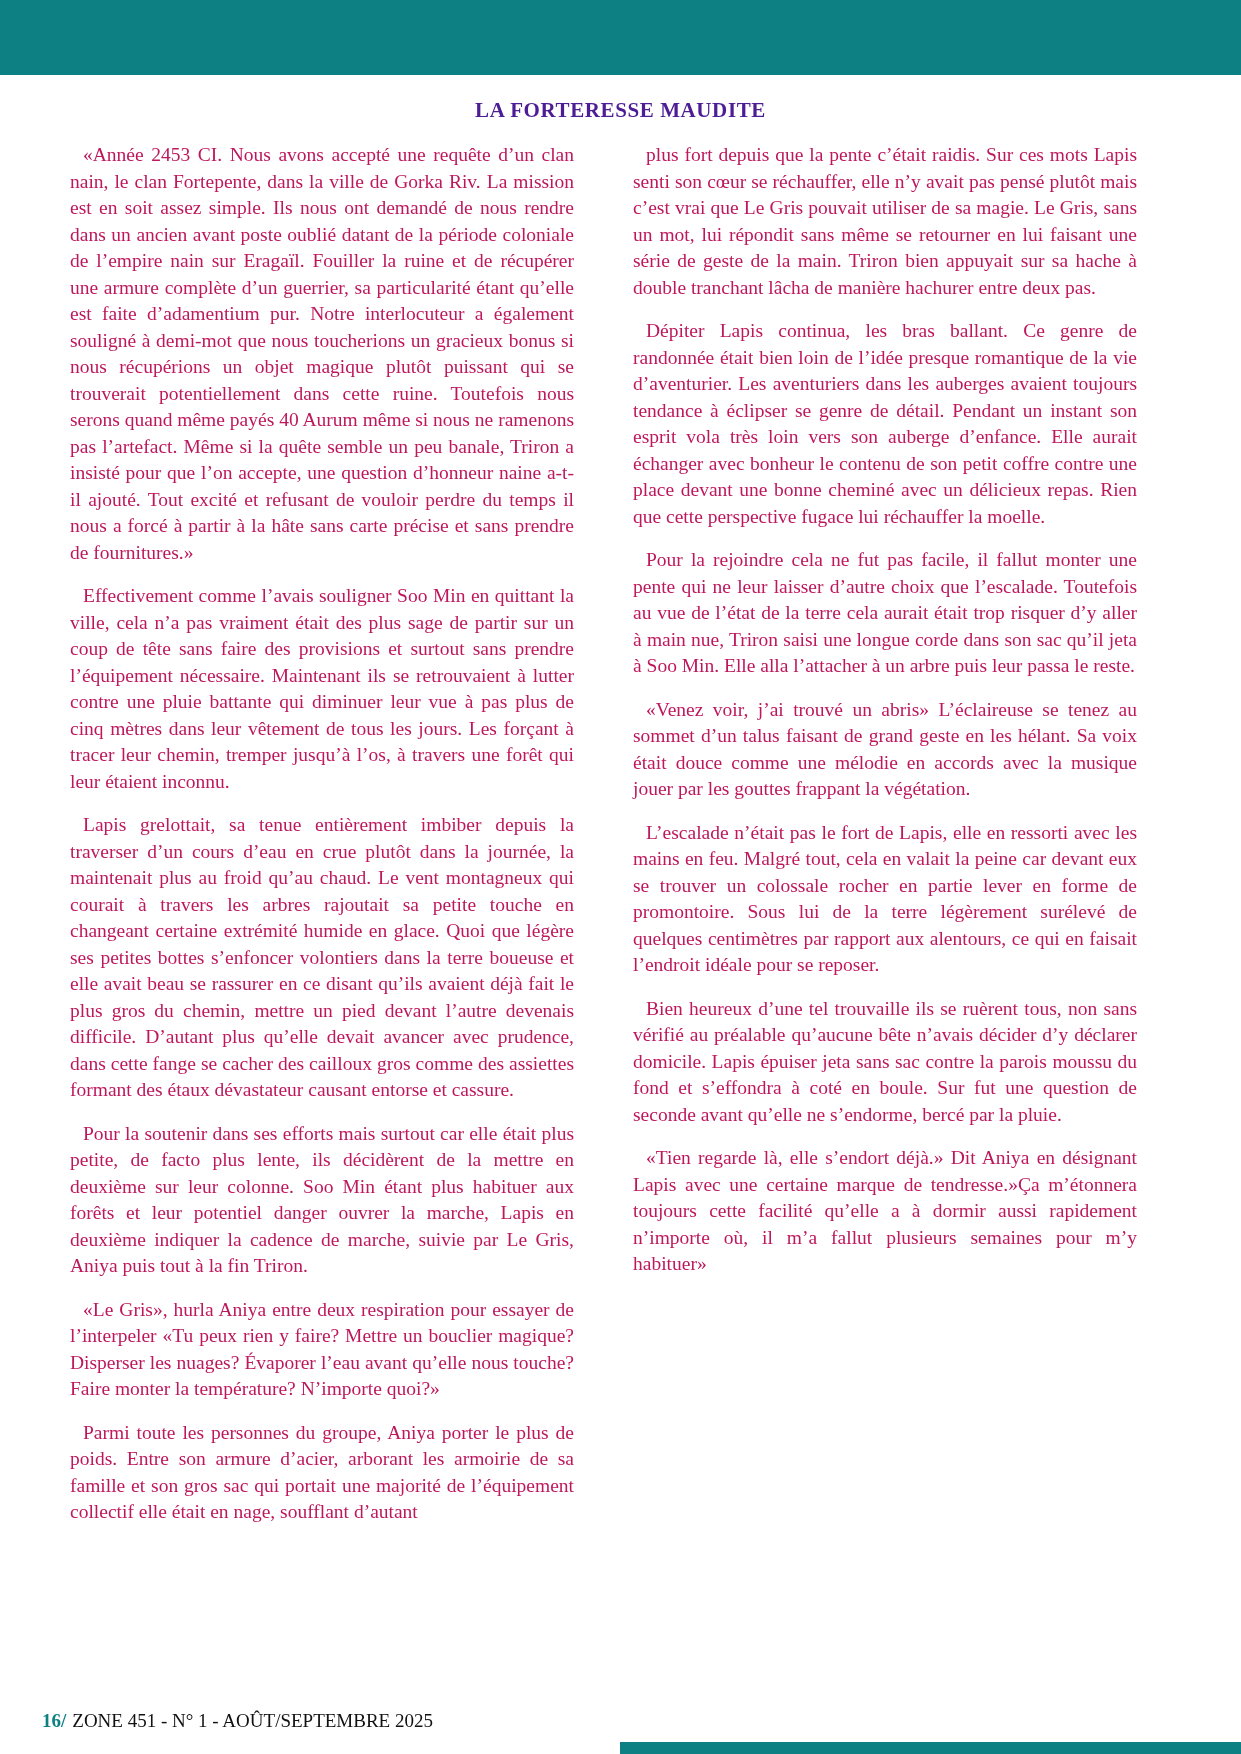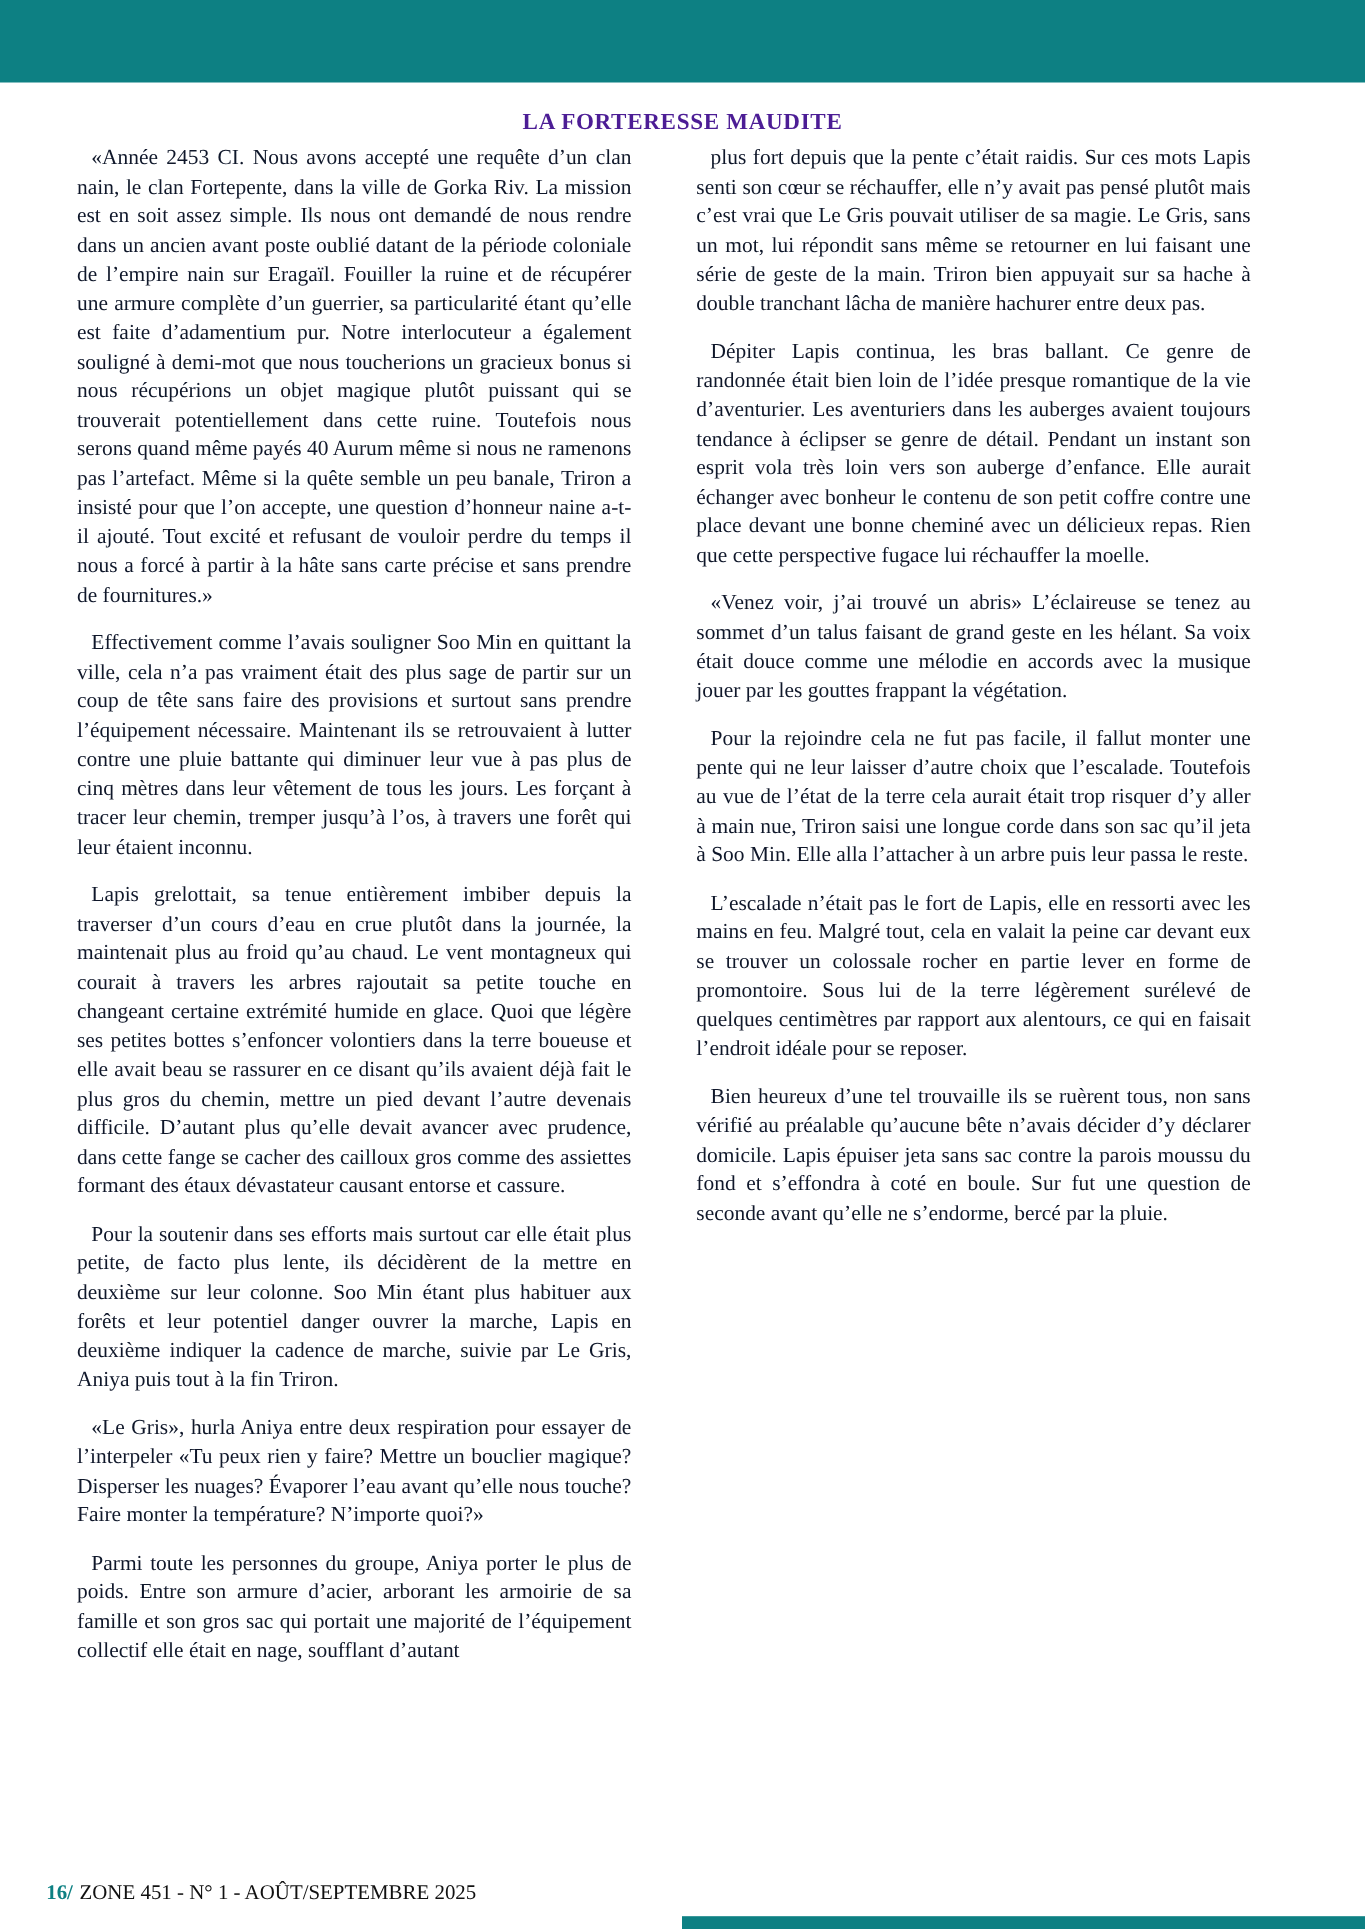--- a/index.html
+++ b/index.html
@@ -28,26 +28,26 @@
     left: 0;
     width: 1241px;
     text-align: center;
     font-size: 21px;
     font-weight: bold;
     letter-spacing: 0.6px;
     color: #4c1d95;
   }
   .col {
     position: absolute;
-    top: 131px;
+    top: 142px;
     width: 504px;
     font-size: 19.5px;
     line-height: 26.5px;
     text-align: justify;
-    color: #0f172a;
+    color: #be185d;
   }
   .col-left  { left: 70px; }
   .col-right { left: 633px; }
   .col p {
     margin: 0 0 17px 0;
     text-indent: 13px;
   }
   .footer {
     position: absolute;
     top: 1710px;
@@ -86,23 +86,24 @@
     <p>Effectivement comme l’avais souligner Soo Min en quittant la ville, cela n’a pas vraiment était des plus sage de partir sur un coup de tête sans faire des provisions et surtout sans prendre l’équipement nécessaire. Maintenant ils se retrouvaient à lutter contre une pluie battante qui diminuer leur vue à pas plus de cinq mètres dans leur vêtement de tous les jours. Les forçant à tracer leur chemin, tremper jusqu’à l’os, à travers une forêt qui leur étaient inconnu.</p>
     <p>Lapis grelottait, sa tenue entièrement imbiber depuis la traverser d’un cours d’eau en crue plutôt dans la journée, la maintenait plus au froid qu’au chaud. Le vent montagneux qui courait à travers les arbres rajoutait sa petite touche en changeant certaine extrémité humide en glace. Quoi que légère ses petites bottes s’enfoncer volontiers dans la terre boueuse et elle avait beau se rassurer en ce disant qu’ils avaient déjà fait le plus gros du chemin, mettre un pied devant l’autre devenais difficile. D’autant plus qu’elle devait avancer avec prudence, dans cette fange se cacher des cailloux gros comme des assiettes formant des étaux dévastateur causant entorse et cassure.</p>
     <p>Pour la soutenir dans ses efforts mais surtout car elle était plus petite, de facto plus lente, ils décidèrent de la mettre en deuxième sur leur colonne. Soo Min étant plus habituer aux forêts et leur potentiel danger ouvrer la marche, Lapis en deuxième indiquer la cadence de marche, suivie par Le Gris, Aniya puis tout à la fin Triron.</p>
     <p>«Le Gris», hurla Aniya entre deux respiration pour essayer de l’interpeler «Tu peux rien y faire? Mettre un bouclier magique? Disperser les nuages? Évaporer l’eau avant qu’elle nous touche? Faire monter la température? N’importe quoi?»</p>
     <p>Parmi toute les personnes du groupe, Aniya porter le plus de poids. Entre son armure d’acier, arborant les armoirie de sa famille et son gros sac qui portait une majorité de l’équipement collectif elle était en nage, soufflant d’autant</p>
   </div>
 
 <div class="col col-right">
     <p>plus fort depuis que la pente c’était raidis. Sur ces mots Lapis senti son cœur se réchauffer, elle n’y avait pas pensé plutôt mais c’est vrai que Le Gris pouvait utiliser de sa magie. Le Gris, sans un mot, lui répondit sans même se retourner en lui faisant une série de geste de la main. Triron bien appuyait sur sa hache à double tranchant lâcha de manière hachurer entre deux pas.</p>
     <p>Dépiter Lapis continua, les bras ballant. Ce genre de randonnée était bien loin de l’idée presque romantique de la vie d’aventurier. Les aventuriers dans les auberges avaient toujours tendance à éclipser se genre de détail. Pendant un instant son esprit vola très loin vers son auberge d’enfance. Elle aurait échanger avec bonheur le contenu de son petit coffre contre une place devant une bonne cheminé avec un délicieux repas. Rien que cette perspective fugace lui réchauffer la moelle.</p>
+    <p>Pour la rejoindre cela ne fut pas facile, il fallut monter une pente qui ne leur laisser d’autre choix que l’escalade. Toutefois au vue de l’état de la terre cela aurait était trop risquer d’y aller à main nue, Triron saisi une longue corde dans son sac qu’il jeta à Soo Min. Elle alla l’attacher à un arbre puis leur passa le reste.</p>
     <p>«Venez voir, j’ai trouvé un abris» L’éclaireuse se tenez au sommet d’un talus faisant de grand geste en les hélant. Sa voix était douce comme une mélodie en accords avec la musique jouer par les gouttes frappant la végétation.</p>
-    <p>Pour la rejoindre cela ne fut pas facile, il fallut monter une pente qui ne leur laisser d’autre choix que l’escalade. Toutefois au vue de l’état de la terre cela aurait était trop risquer d’y aller à main nue, Triron saisi une longue corde dans son sac qu’il jeta à Soo Min. Elle alla l’attacher à un arbre puis leur passa le reste.</p>
     <p>L’escalade n’était pas le fort de Lapis, elle en ressorti avec les mains en feu. Malgré tout, cela en valait la peine car devant eux se trouver un colossale rocher en partie lever en forme de promontoire. Sous lui de la terre légèrement surélevé de quelques centimètres par rapport aux alentours, ce qui en faisait l’endroit idéale pour se reposer.</p>
     <p>Bien heureux d’une tel trouvaille ils se ruèrent tous,  non sans vérifié au préalable qu’aucune bête n’avais décider d’y déclarer domicile. Lapis épuiser jeta sans sac contre la parois moussu du fond et s’effondra à coté en boule. Sur fut une question de seconde avant qu’elle ne s’endorme, bercé par la pluie.</p>
+    <p>«Tien regarde là, elle s’endort déjà.» Dit Aniya en désignant Lapis avec une certaine marque de tendresse.»Ça m’étonnera toujours cette facilité qu’elle a à dormir aussi rapidement n’importe où, il m’a fallut plusieurs semaines pour m’y habituer»</p>
   </div>
 
 <div class="footer">
   <span class="page-number">16/</span><span class="footer-text">ZONE 451 - N° 1 - AOÛT/SEPTEMBRE 2025</span>
 </div>
 
 <div class="bottom-bar"></div>
 
 </body></html>

